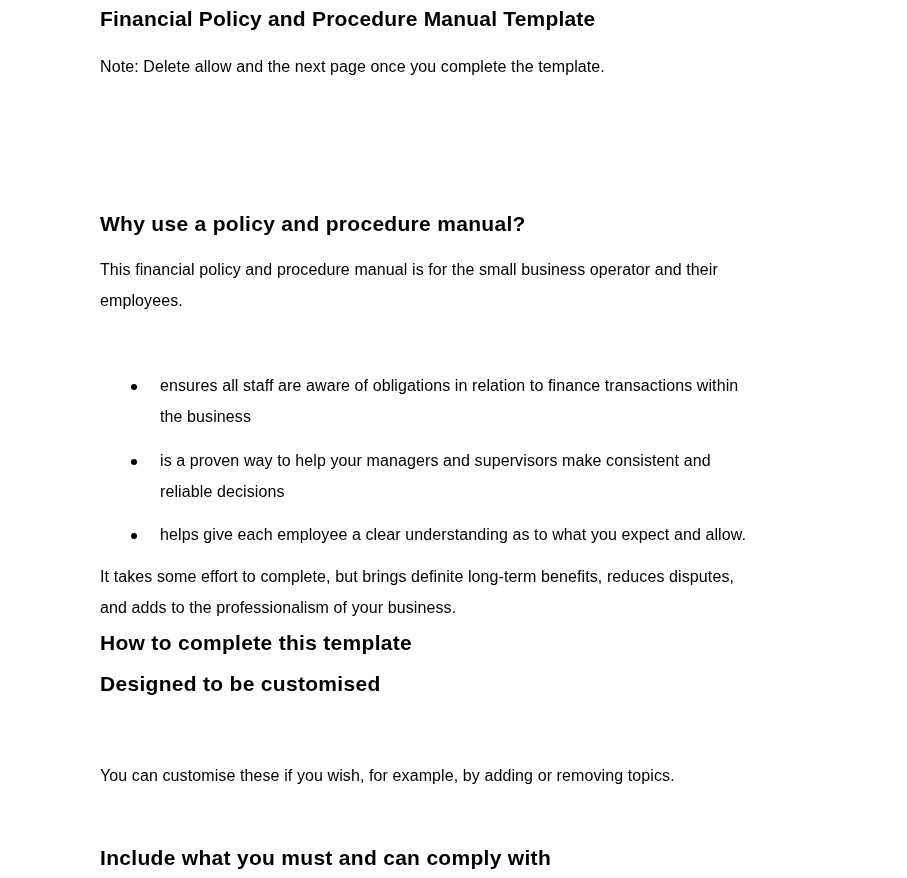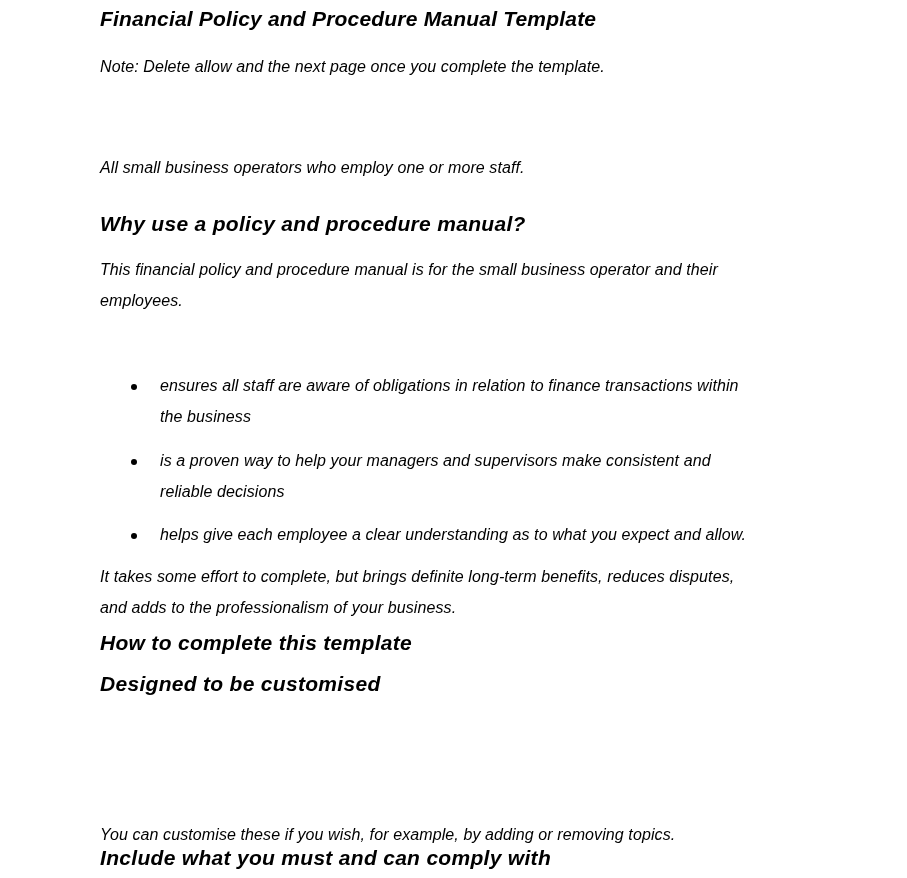--- a/index.html
+++ b/index.html
@@ -14,21 +14,20 @@
       position: relative;
       font-family: "Liberation Sans", sans-serif;
       color: #000000;
     }
     .page {
       position: absolute;
       left: 0;
       top: 0;
       width: 907px;
       height: 878px;
-      font-style: italic;
     }
     .el {
       position: absolute;
       left: 100px;
       white-space: nowrap;
     }
     .title {
       font-size: 21px;
       font-weight: bold;
       letter-spacing: 0.2px;
@@ -61,21 +60,20 @@
 </head>
 <body>
 
 <div class="page">
 
   <div class="el title" style="top:7px;">Financial Policy and Procedure Manual Template</div>
 
   <div class="el p" style="top:58px;">Note: Delete allow and the next page once you complete the template.</div>
 
 
-  <div class="el p" style="top:159px;">All small business operators who employ one or more staff.</div>
 
   <div class="el h2" style="top:212px;">Why use a policy and procedure manual?</div>
 
   <div class="el p" style="top:261px;">This financial policy and procedure manual is for the small business operator and their</div>
   <div class="el p" style="top:292px;">employees.</div>
 
 
   <div>
     <div>
       <span class="bullet-dot" style="top:384px;"></span>
@@ -93,17 +91,17 @@
     </div>
   </div>
 
   <div class="el p" style="top:568px;">It takes some effort to complete, but brings definite long-term benefits, reduces disputes,</div>
   <div class="el p" style="top:599px;">and adds to the professionalism of your business.</div>
 
   <div class="el h2" style="top:631px;text-align:right;">How to complete this template</div>
 
   <div class="el h2" style="top:672px;text-align:center;">Designed to be customised</div>
 
-  <div class="el p" style="top:826px;">You can customise these if you wish, for example, by adding or removing topics.</div>
+  <div class="el p" style="top:767px;">You can customise these if you wish, for example, by adding or removing topics.</div>
 
   <div class="el h2" style="top:846px;">Include what you must and can comply with</div>
 
 </div>
 
 </body></html>

